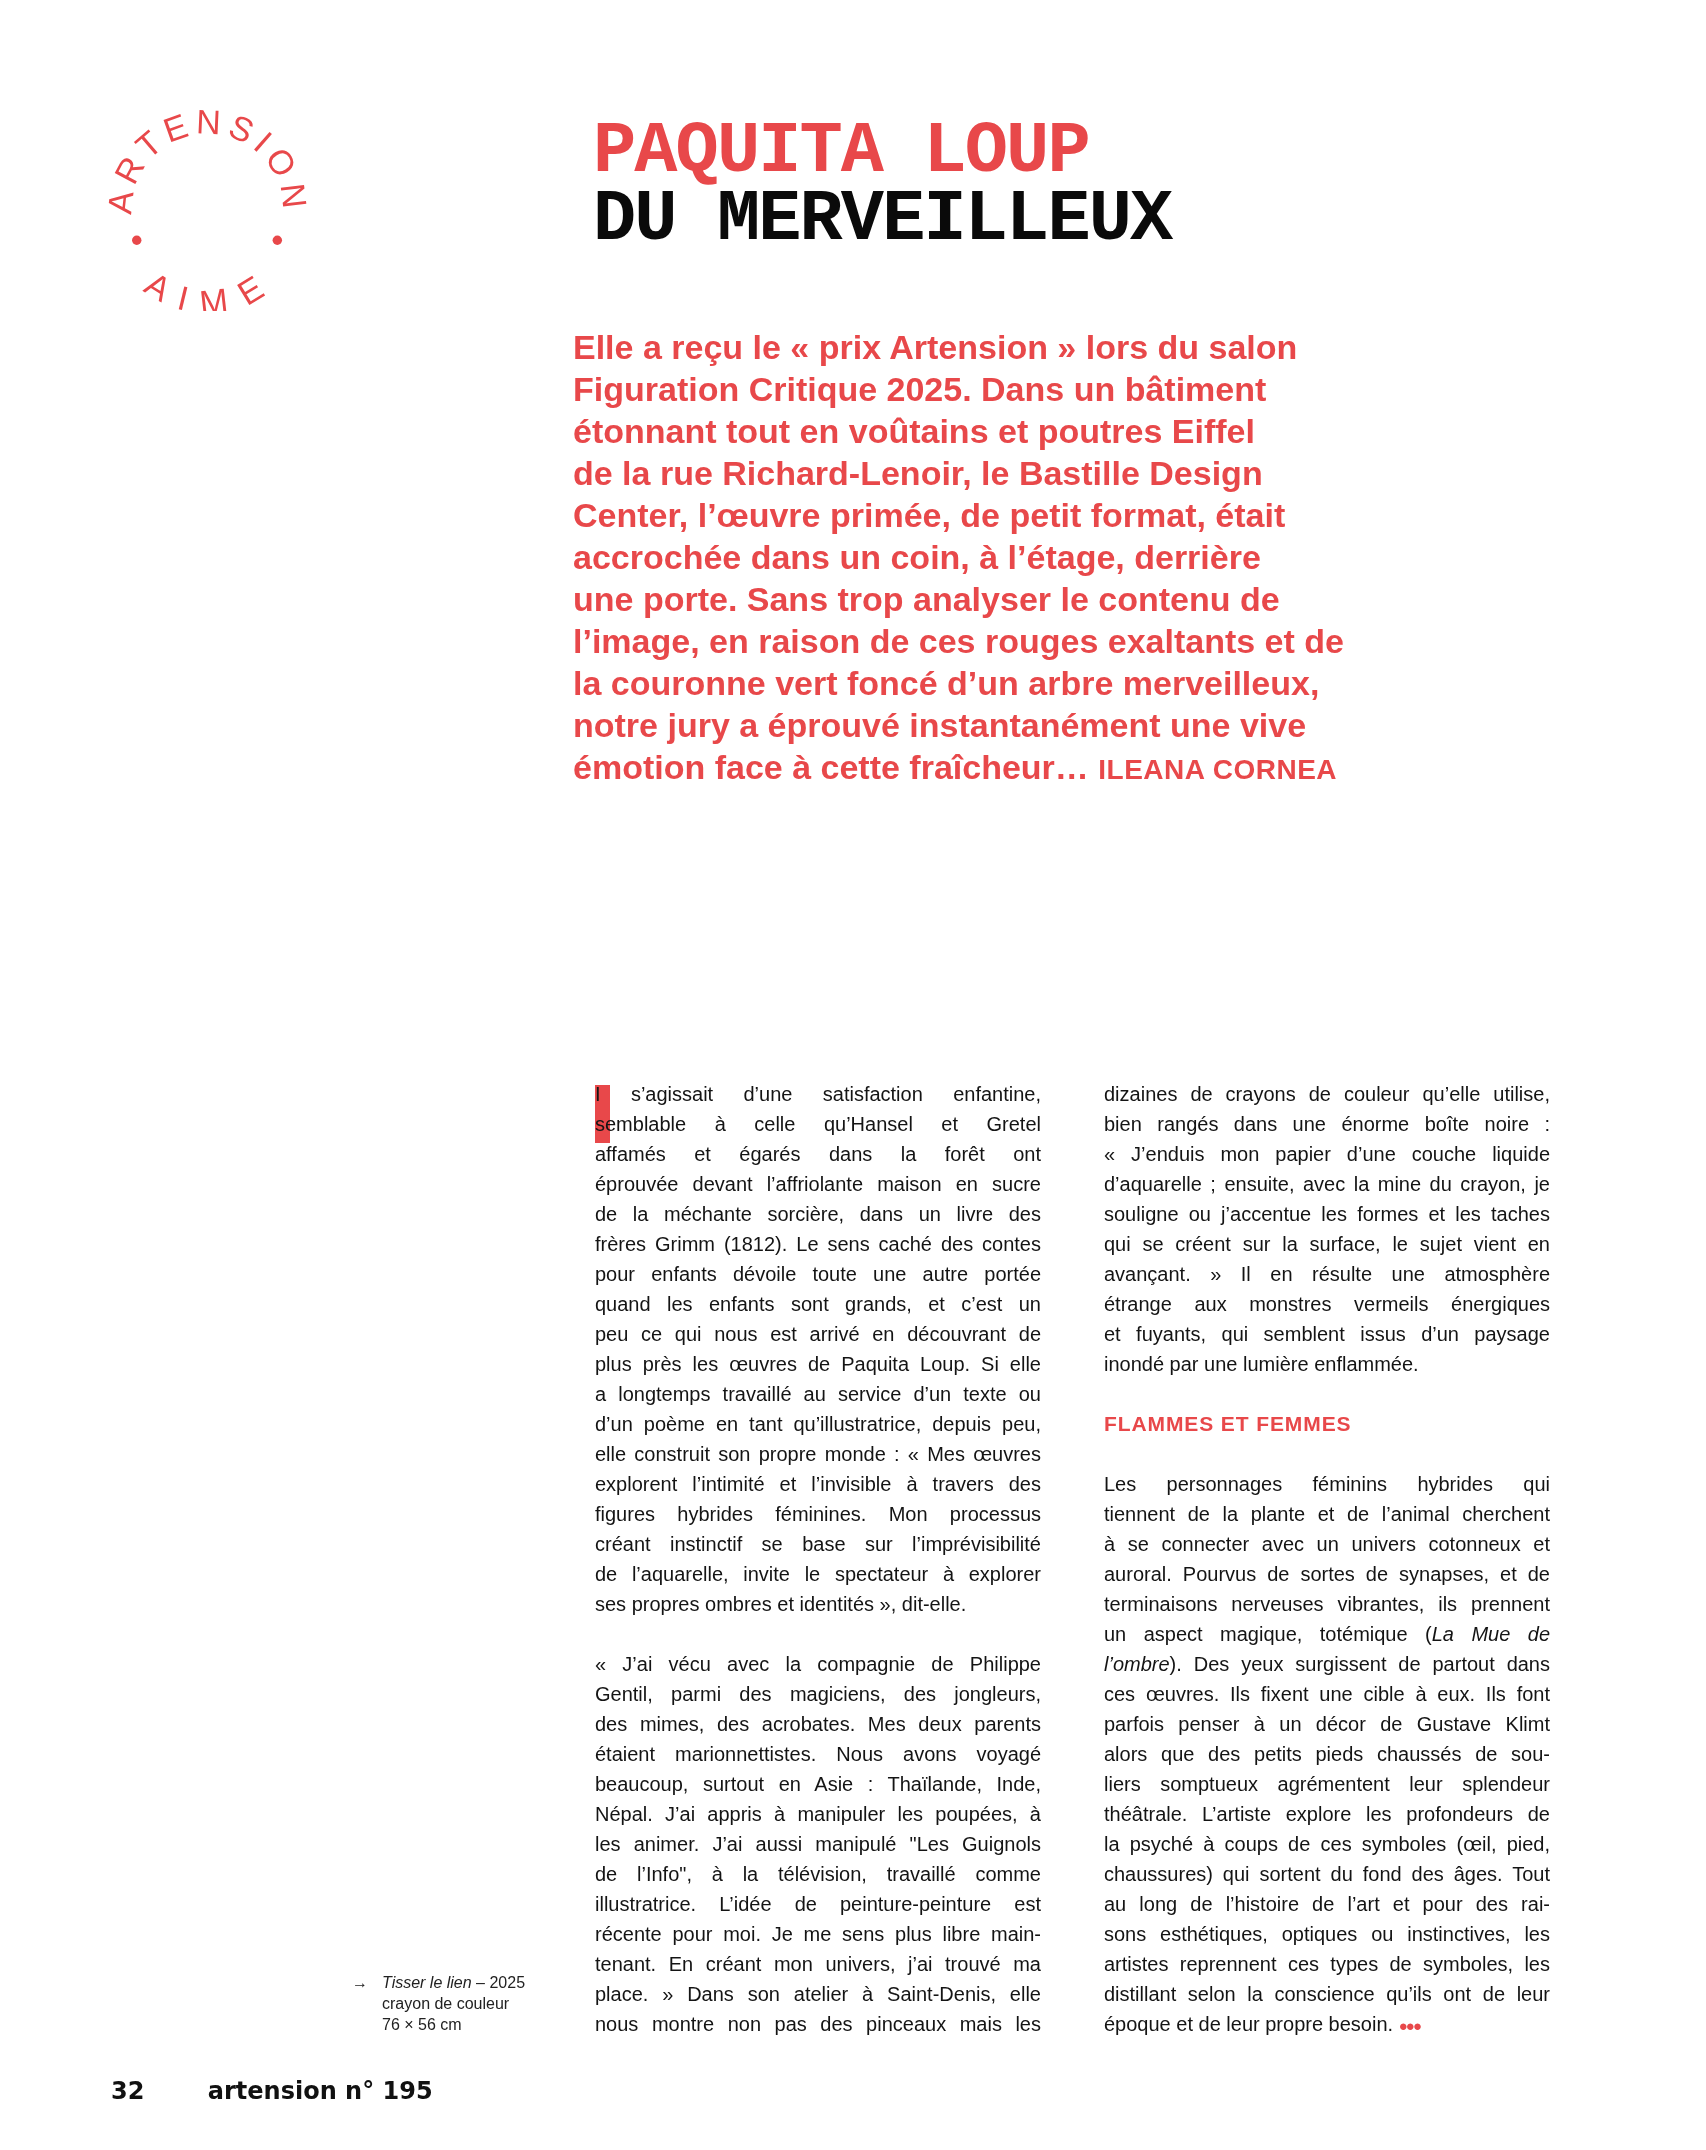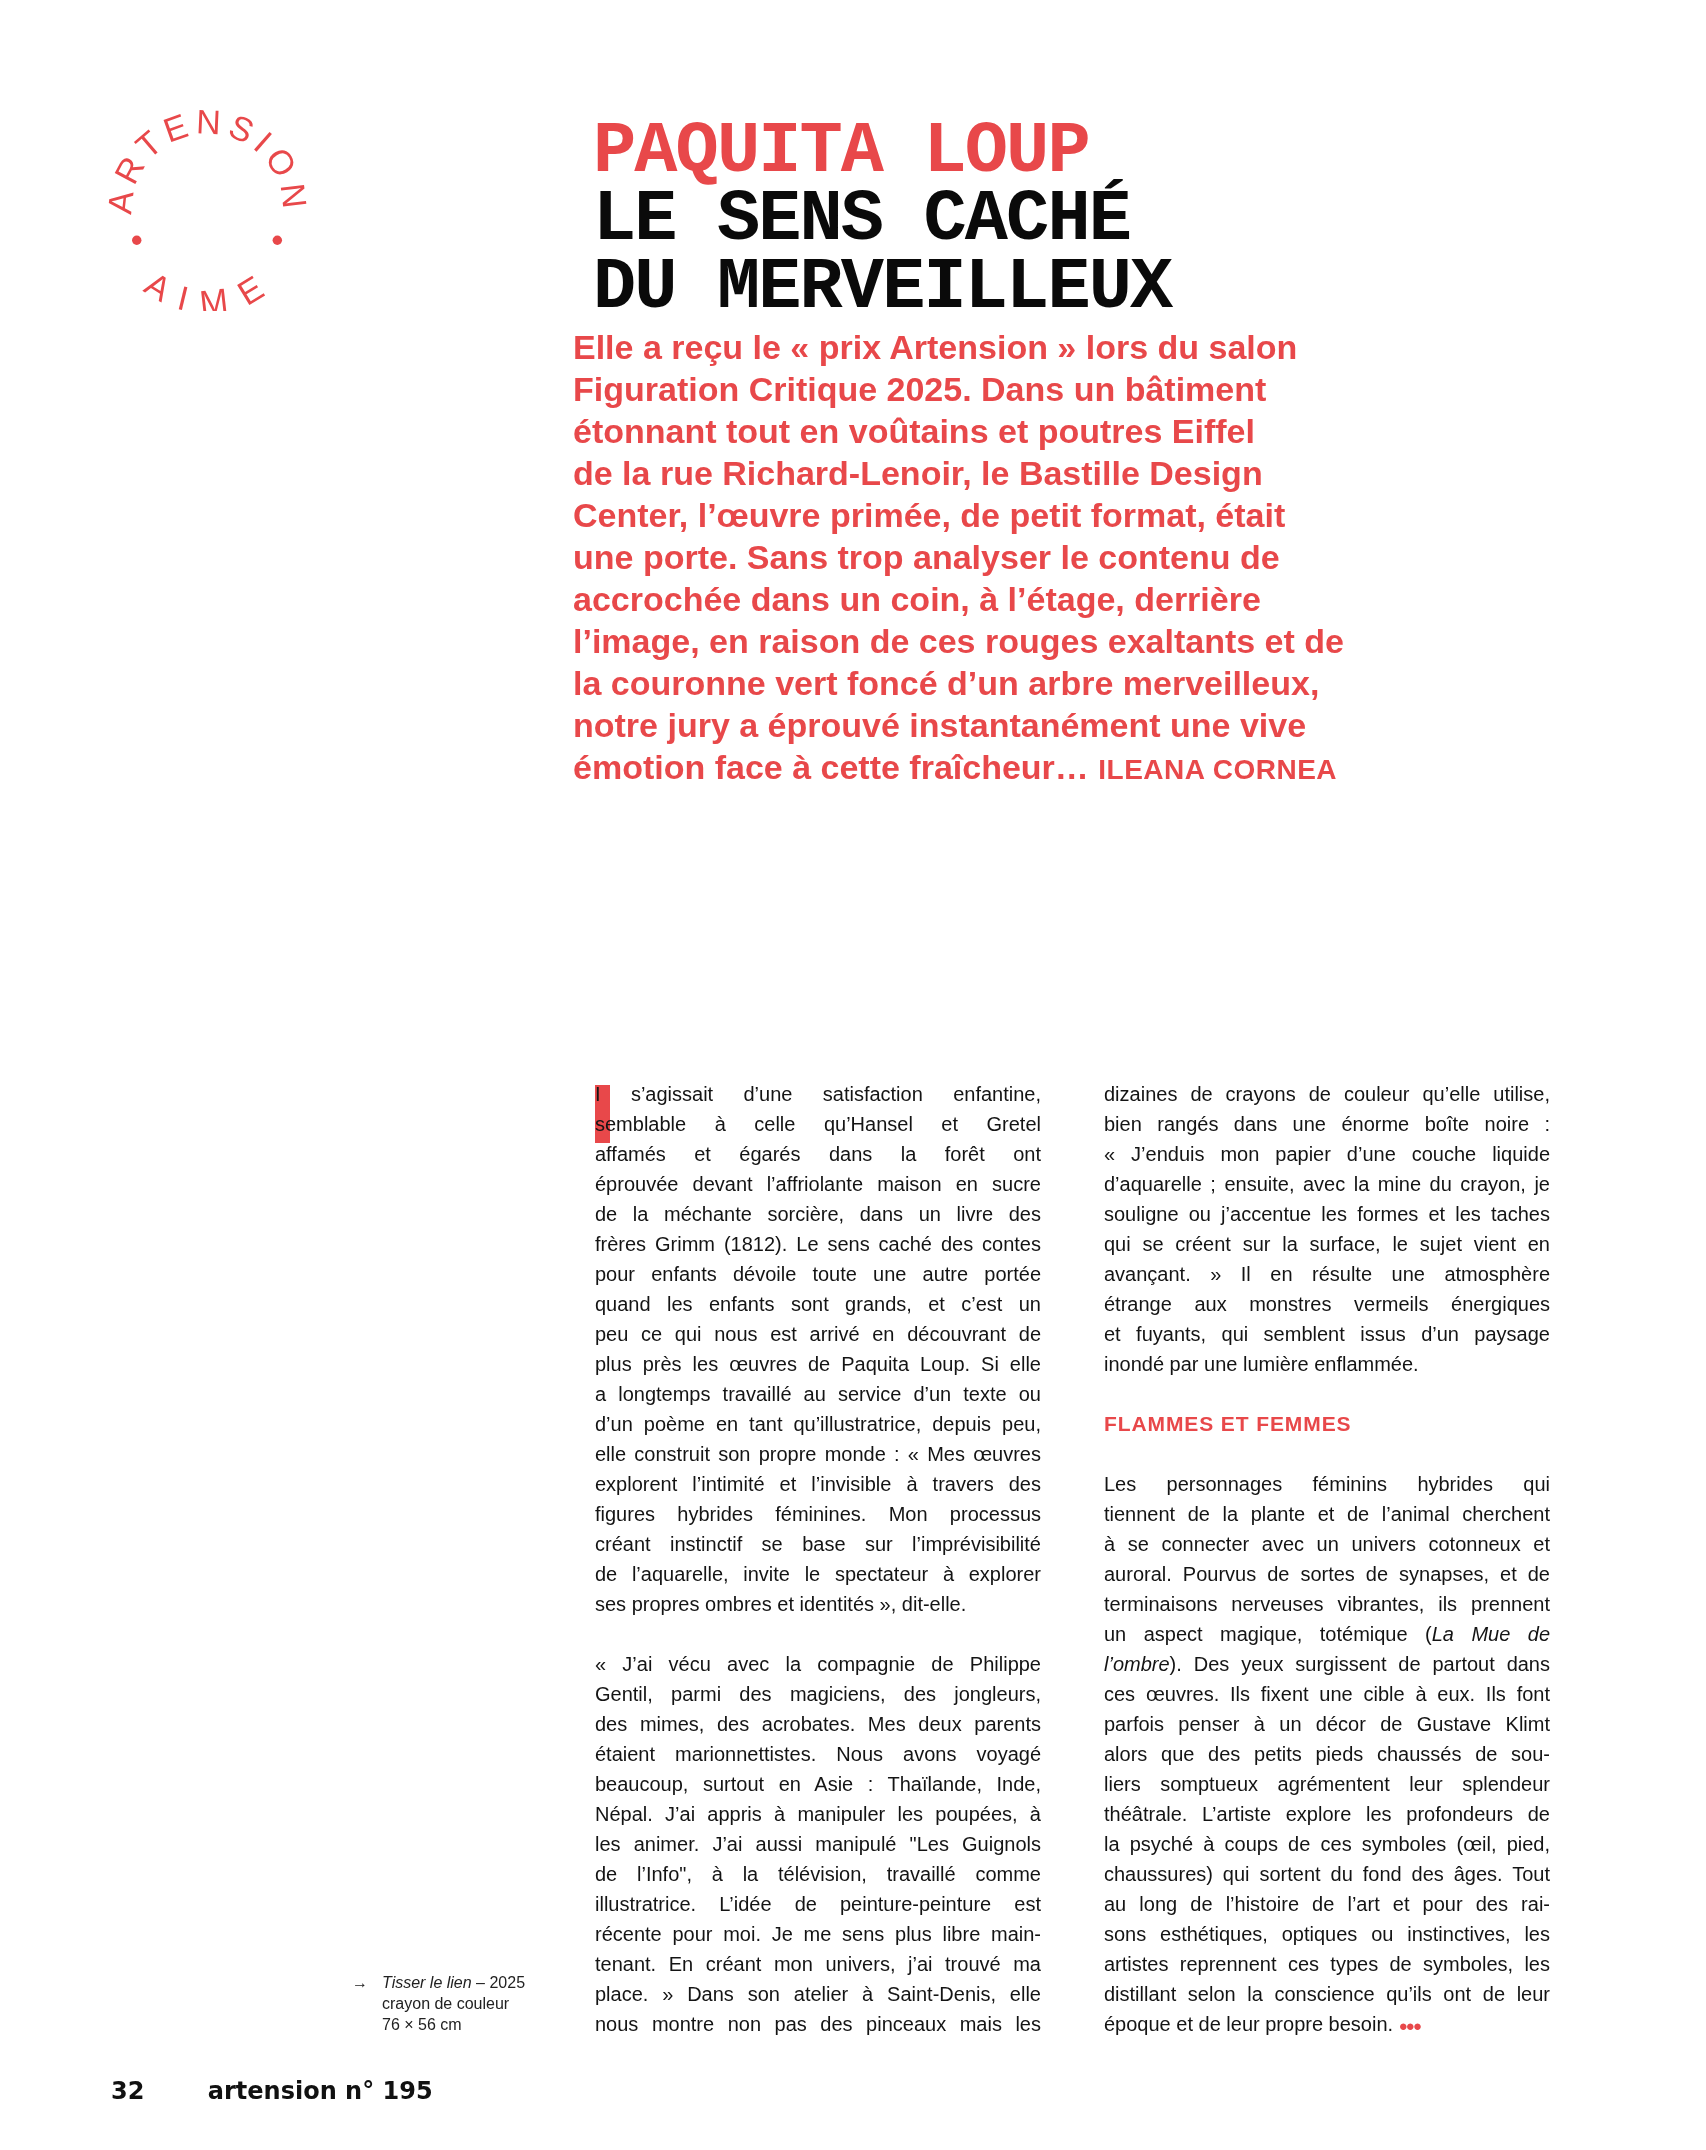--- a/index.html
+++ b/index.html
@@ -60,32 +60,31 @@
     <text fill="#e8484a" font-family="Liberation Sans, sans-serif" font-size="36" letter-spacing="8">
       <textPath href="#arcBot" startOffset="50%" text-anchor="middle" dominant-baseline="hanging">AIME</textPath>
     </text>
     <circle cx="40" cy="155" r="5" fill="#e8484a"></circle>
     <circle cx="189" cy="155" r="5" fill="#e8484a"></circle>
   </svg>
 </div>
 
 <h1 class="headline">
   <span class="l1">PAQUITA LOUP</span>
-  <span class="l2">LE SENS CACHÉ</span>
   <span class="l3">DU MERVEILLEUX</span>
 </h1>
 
 <p class="standfirst">
   <span class="line">Elle a reçu le « prix Artension » lors du salon</span>
   <span class="line">Figuration Critique 2025. Dans un bâtiment</span>
   <span class="line">étonnant tout en voûtains et poutres Eiffel</span>
   <span class="line">de la rue Richard-Lenoir, le Bastille Design</span>
   <span class="line">Center, l’œuvre primée, de petit format, était</span>
+  <span class="line">accrochée dans un coin, à l’étage, derrière</span>
   <span class="line">une porte. Sans trop analyser le contenu de</span>
-  <span class="line">accrochée dans un coin, à l’étage, derrière</span>
   <span class="line">l’image, en raison de ces rouges exaltants et de</span>
   <span class="line">la couronne vert foncé d’un arbre merveilleux,</span>
   <span class="line">notre jury a éprouvé instantanément une vive</span>
   <span class="line"><span>émotion face à cette fraîcheur…</span> <span class="author">ILEANA CORNEA</span></span>
 </p>
 
 <div class="dropcap"></div>
 
 <div class="col col-1">
   <span class="ln indent">I s’agissait d’une satisfaction enfantine,</span>

